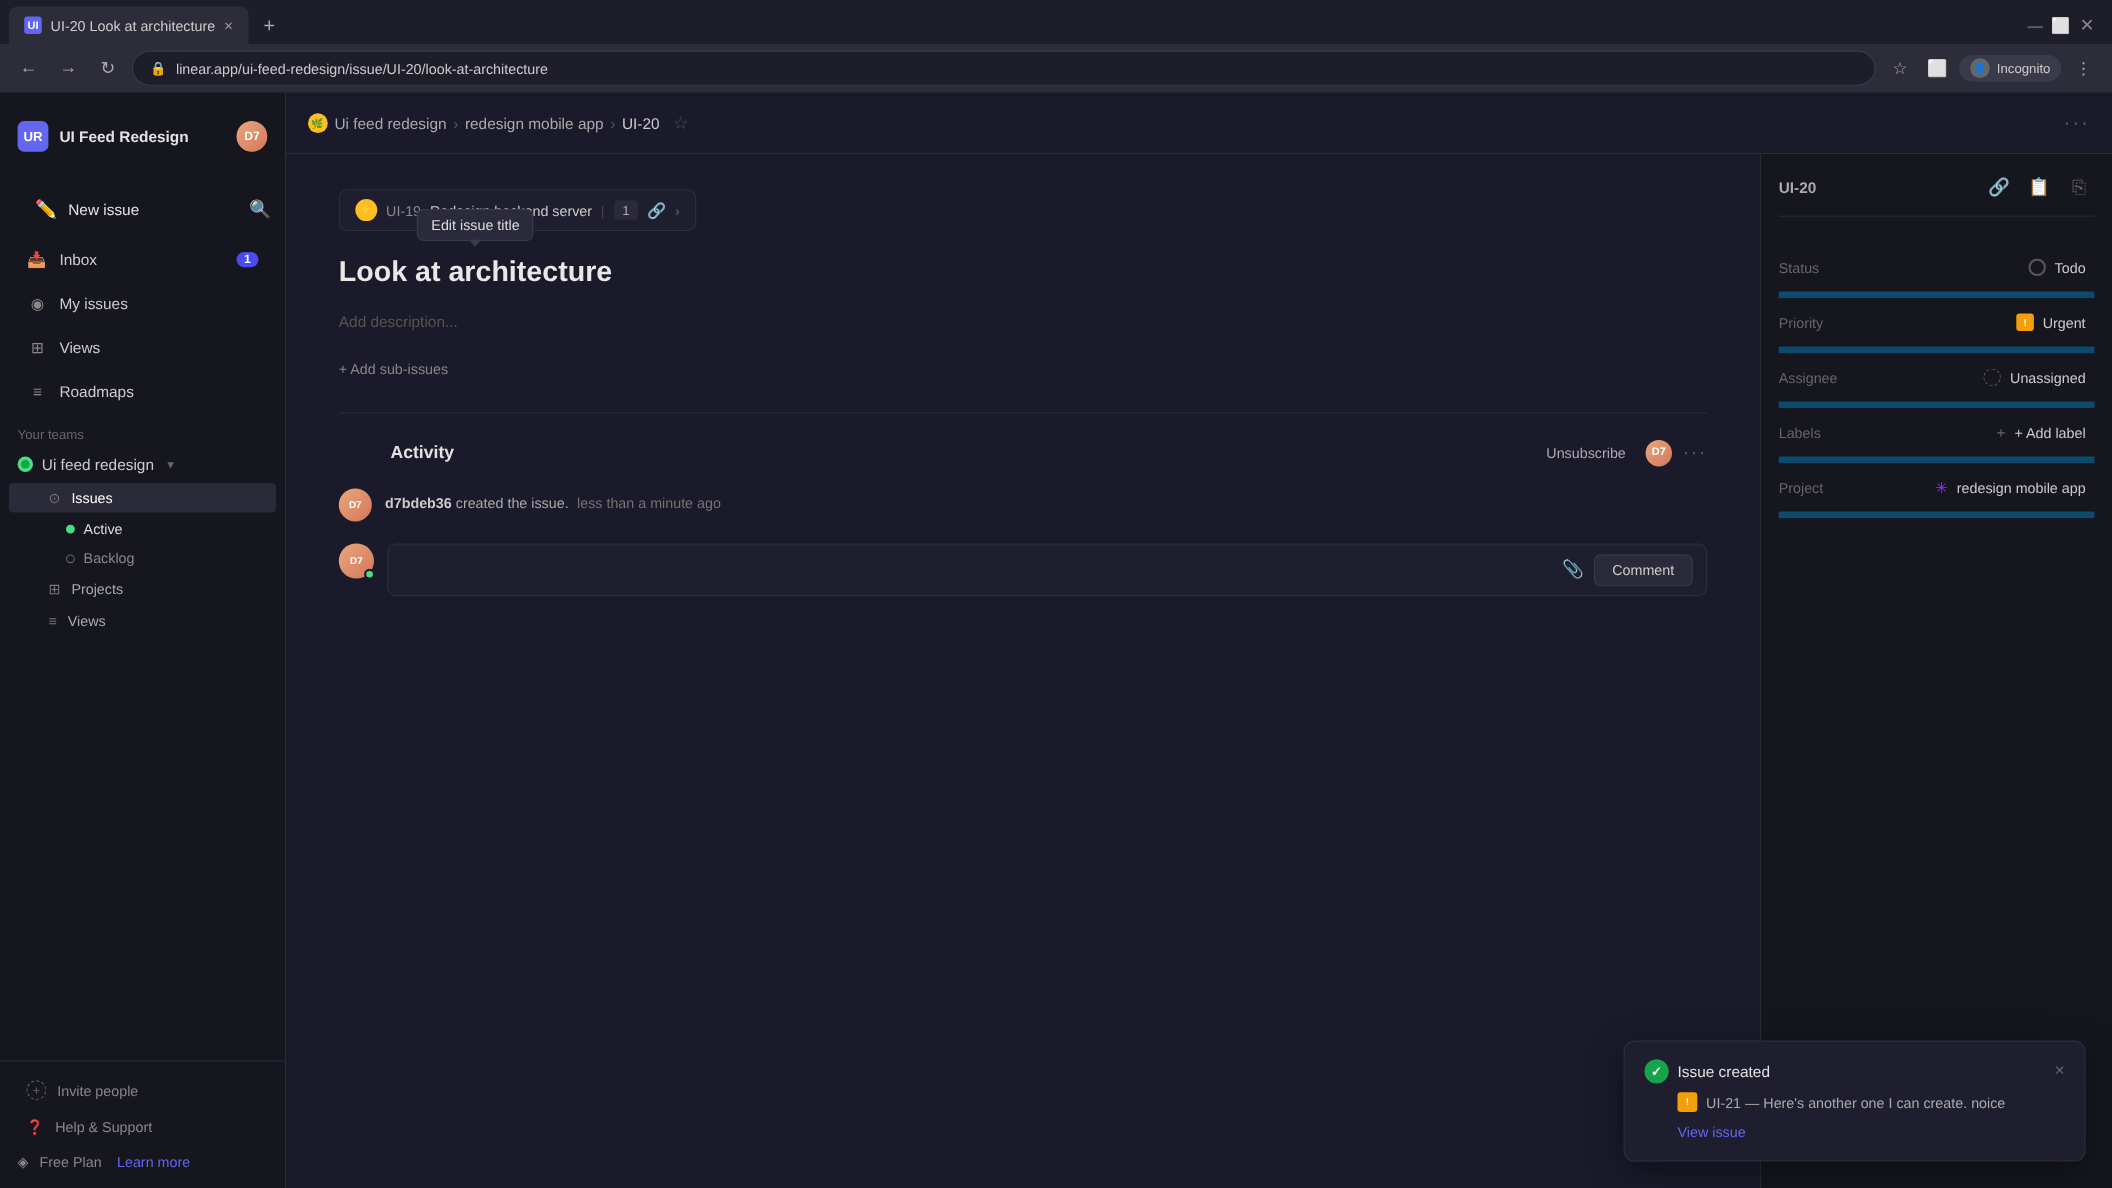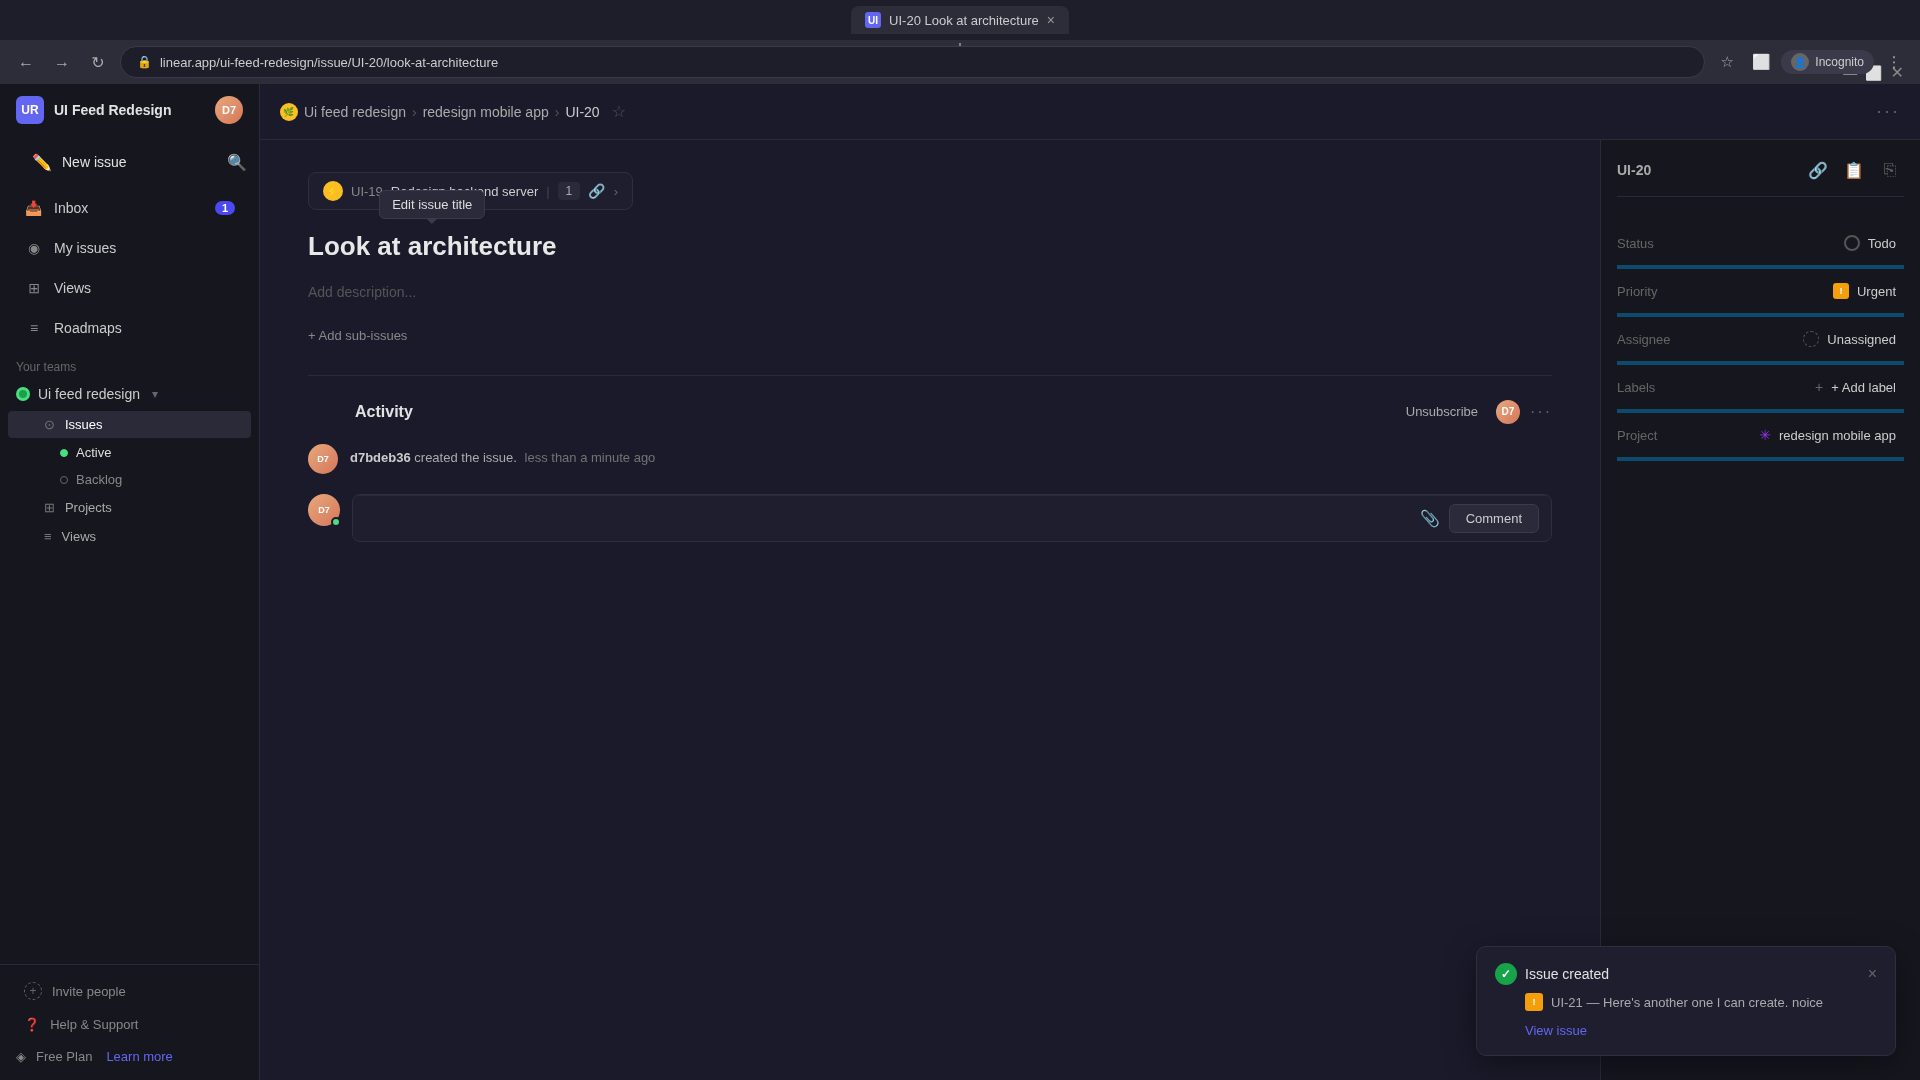--- a/index.html
+++ b/index.html
@@ -19,21 +19,20 @@
       background: #2d2d3a;
       flex-shrink: 0;
     }
     .browser-tabs {
       display: flex;
       align-items: center;
       background: #1e1e2a;
       padding: 6px 8px 0;
       height: 40px;
       gap: 4px;
-      flex-direction: column;
     }
     .browser-tab {
       display: flex;
       align-items: center;
       gap: 8px;
       background: #2d2d3a;
       border-radius: 8px 8px 0 0;
       padding: 6px 14px;
       font-size: 13px;
       color: #ccc;
@@ -154,21 +153,21 @@
       border-right: 1px solid #2a2a38;
       display: flex;
       flex-direction: column;
       flex-shrink: 0;
       overflow-y: auto;
     }
     .sidebar-header {
       display: flex;
       align-items: center;
       justify-content: space-between;
-      padding: 12px 16px;
+      padding: 26px 16px;
       gap: 8px;
     }
     .workspace-info {
       display: flex;
       align-items: center;
       gap: 10px;
     }
     .workspace-avatar {
       width: 28px;
       height: 28px;
@@ -749,21 +748,21 @@
       align-items: center;
       justify-content: center;
       border-radius: 4px;
     }
 
     .meta-row {
       display: flex;
       align-items: center;
       justify-content: space-between;
       padding: 10px 0;
-      border-bottom: 4px solid #0c4a6e;
+      border-bottom: 6px solid #0c4a6e;
     }
     .meta-label {
       font-size: 13px;
       color: #666;
       flex-shrink: 0;
       width: 80px;
     }
     .meta-value {
       display: flex;
       align-items: center;

